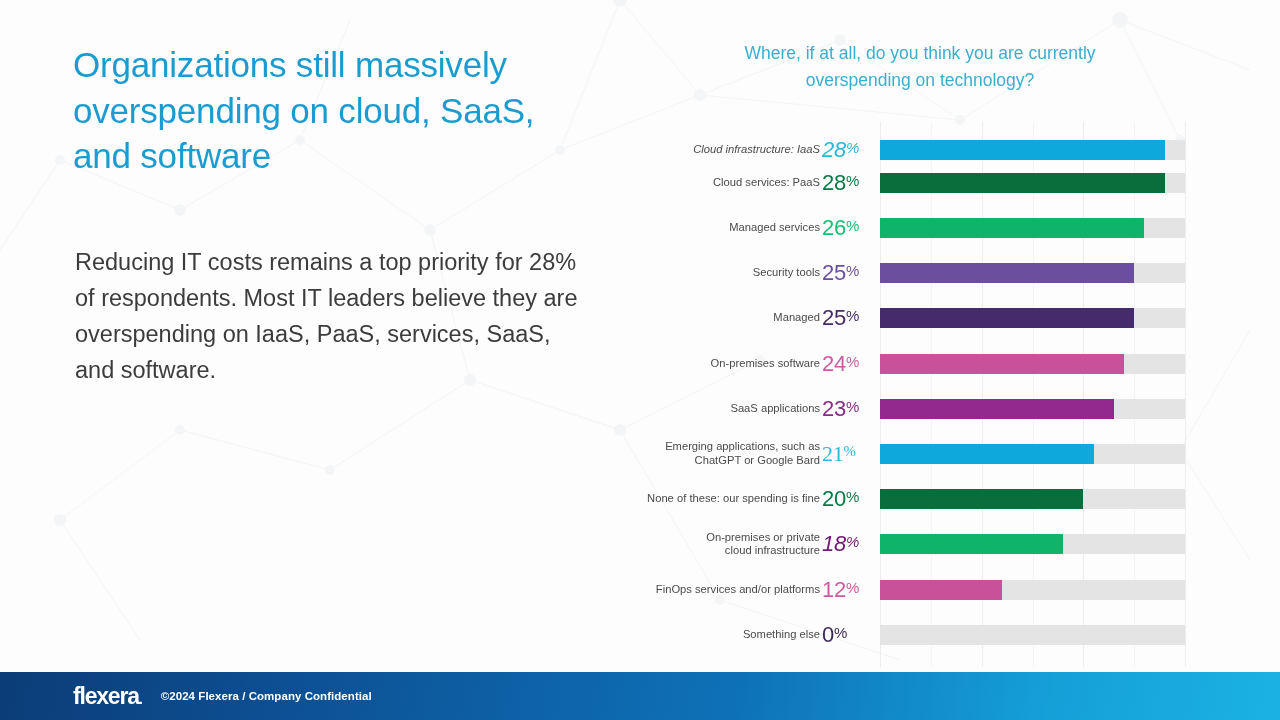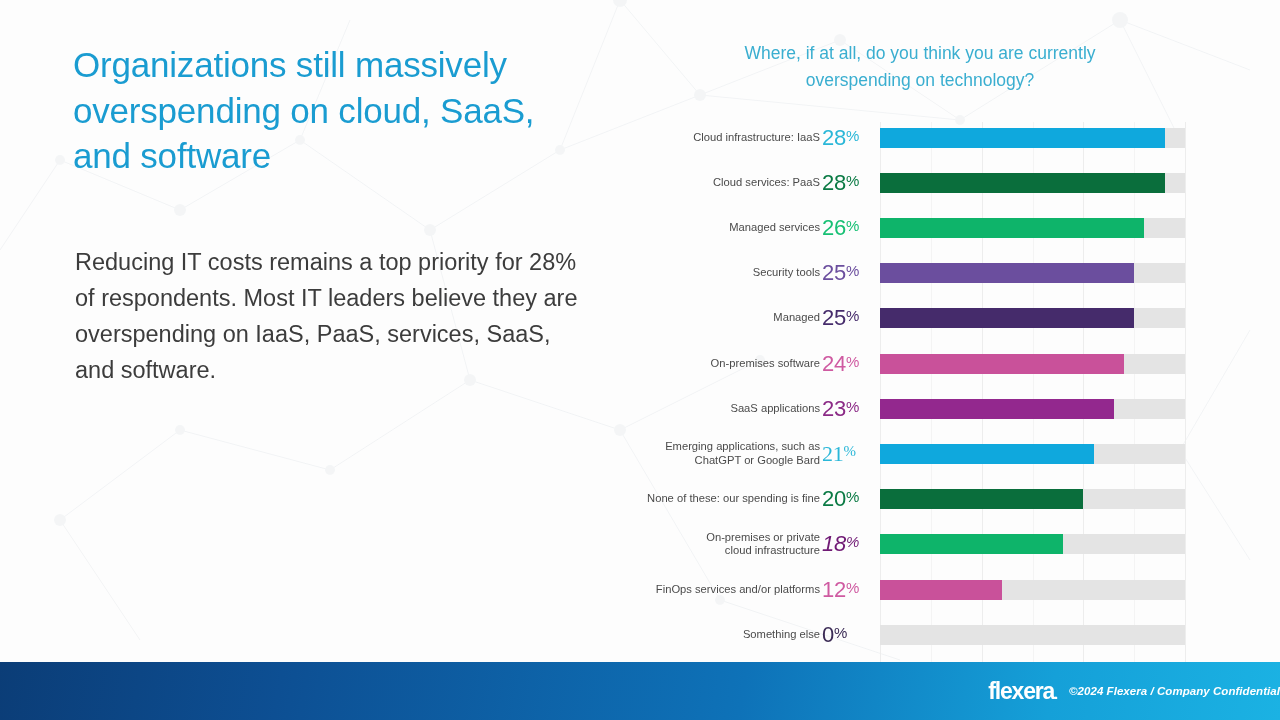--- a/index.html
+++ b/index.html
@@ -96,40 +96,39 @@
   #axis{
     position:absolute;left:240px;top:545px;width:305px;height:20px;
   }
   .tick{
     position:absolute;top:4px;
     font-size:9.5px;color:#9a9a9a;
     transform:translateX(-50%);
   }
   
   #footer{
-    position:absolute;left:0;bottom:0;width:1280px;height:58px;
+    position:absolute;left:0;bottom:0;width:1280px;height:48px;
     background:linear-gradient(100deg,#0b3d77 0%,#0d4f93 22%,#0e72b8 58%,#15a0d8 82%,#1bb2e3 100%);
-    display:flex;align-items:center;justify-content:flex-end;
+    display:flex;align-items:center;
   }
   #footer-logo{
     margin-left:73px;
     color:#ffffff;
     font-size:23px;
     font-weight:bold;
     letter-spacing:-1.2px;
     line-height:1;
   }
   #footer-logo .dot{font-size:15px;}
   #footer-copy{
-    margin-left:12px;
+    margin-left:19px;
     color:#ffffff;
     font-size:11.5px;
     font-weight:bold;
     letter-spacing:.05px;
-    font-style:italic;
   }
   #footer-topline{
     position:absolute;left:0;bottom:42px;width:1280px;height:2px;
     background:#cfd4d8;
   }
 </style>
 </head>
 <body>
 
 <div id="slide">
@@ -188,21 +187,21 @@
       <div id="gridlines">
           <div class="gridline" style="left: 240px;"></div>
           <div class="gridline" style="left: 341.667px;"></div>
           <div class="gridline" style="left: 443.333px;"></div>
           <div class="gridline" style="left: 545px;"></div>
           <div class="gridline" style="left: 290.833px; background: rgb(244, 244, 244);"></div>
           <div class="gridline" style="left: 392.5px; background: rgb(244, 244, 244);"></div>
           <div class="gridline" style="left: 494.167px; background: rgb(244, 244, 244);"></div>
         </div>
       <div id="rows">
-          <div class="chart-row" style="top: 4px;">
+          <div class="chart-row" style="top: 16px; font-style: italic;">
             <div class="row-label">Cloud infrastructure: IaaS</div>
             <div class="row-value" style="color: rgb(42, 183, 216);">28<span class="pct">%</span></div>
             <div class="track" style="background: rgb(228, 228, 228);">
               <div class="bar" style="width: 284.667px; background: rgb(15, 168, 221);"></div>
             </div>
           </div>
           <div class="chart-row" style="top: 49.2px;">
             <div class="row-label">Cloud services: PaaS</div>
             <div class="row-value" style="color: rgb(10, 122, 68);">28<span class="pct">%</span></div>
             <div class="track" style="background: rgb(228, 228, 228);">

